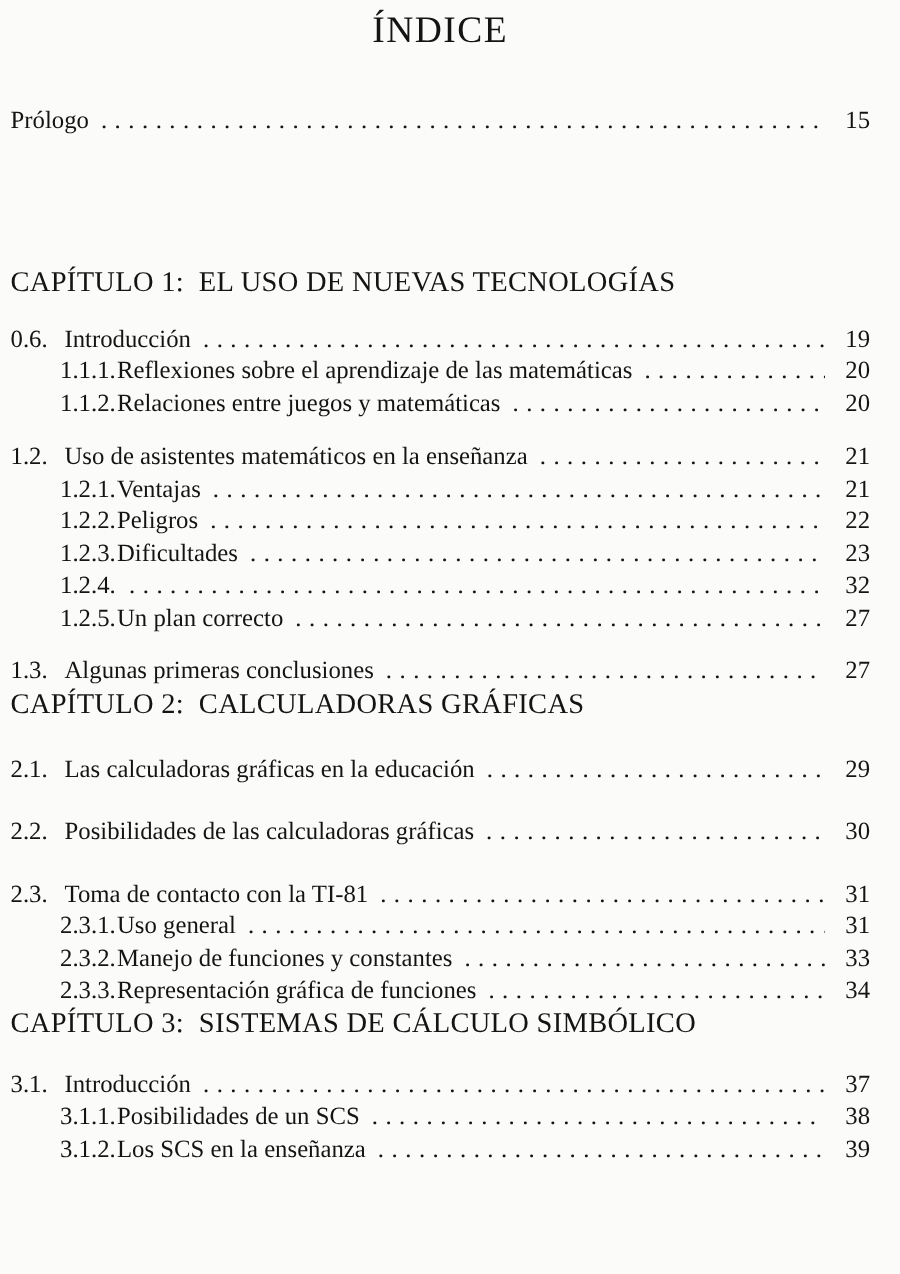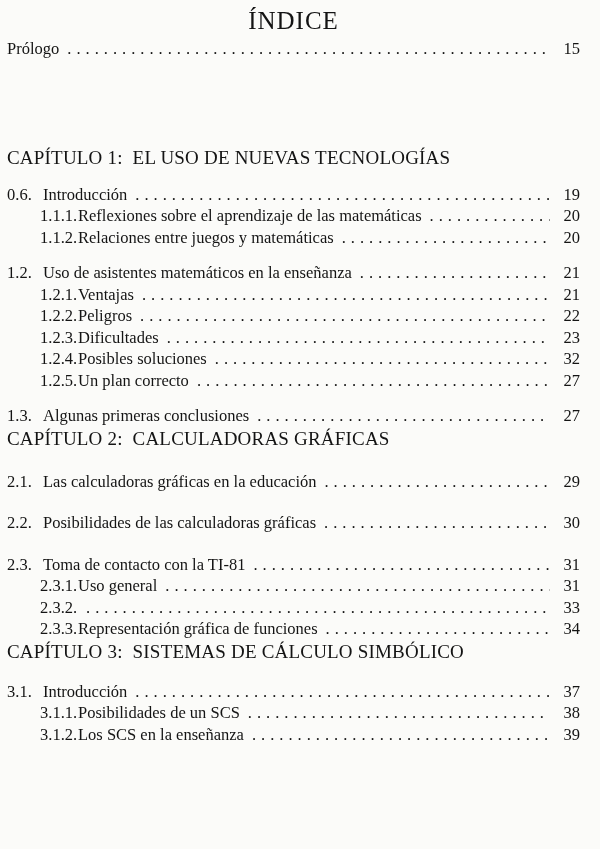--- a/index.html
+++ b/index.html
@@ -42,21 +42,21 @@
     white-space: nowrap;
     padding-left: 8px;
     margin-right: 6px;
     min-width: 18px;
   }
   .dots::after {
     content: "..........................................................................................";
     letter-spacing: 5px;
   }
   .pg { flex: none; width: 24px; text-align: right; }
-  .prologue { margin-top: 4px; justify-content: center; }
+  .prologue { margin-top: 35px; justify-content: center; }
   .prologue .lbl { width: auto; }
   .heading {
     font-size: 19px;
     line-height: 24px;
     font-weight: normal;
     white-space: pre;
     margin-bottom: 3px;
     letter-spacing: 0.2px;
   }
   .sec-0 .heading { margin-top: 86px; }
@@ -119,21 +119,20 @@
             <span class="pg">22</span>
           </div>
           <div class="row sub">
             <span class="num">1.2.3.</span>
             <span class="lbl">Dificultades</span>
             <span class="dots"></span>
             <span class="pg">23</span>
           </div>
           <div class="row sub">
             <span class="num">1.2.4.</span>
-            <span class="lbl">Posibles soluciones</span>
             <span class="dots"></span>
             <span class="pg">32</span>
           </div>
           <div class="row sub">
             <span class="num">1.2.5.</span>
             <span class="lbl">Un plan correcto</span>
             <span class="dots"></span>
             <span class="pg">27</span>
           </div>
         </div>
@@ -172,20 +171,21 @@
             <span class="pg">31</span>
           </div>
           <div class="row sub">
             <span class="num">2.3.1.</span>
             <span class="lbl">Uso general</span>
             <span class="dots"></span>
             <span class="pg">31</span>
           </div>
           <div class="row sub">
             <span class="num">2.3.2.</span>
+            <span class="lbl">Manejo de funciones y constantes</span>
             <span class="dots"></span>
             <span class="pg">33</span>
           </div>
           <div class="row sub">
             <span class="num">2.3.3.</span>
             <span class="lbl">Representación gráfica de funciones</span>
             <span class="dots"></span>
             <span class="pg">34</span>
           </div>
         </div>

